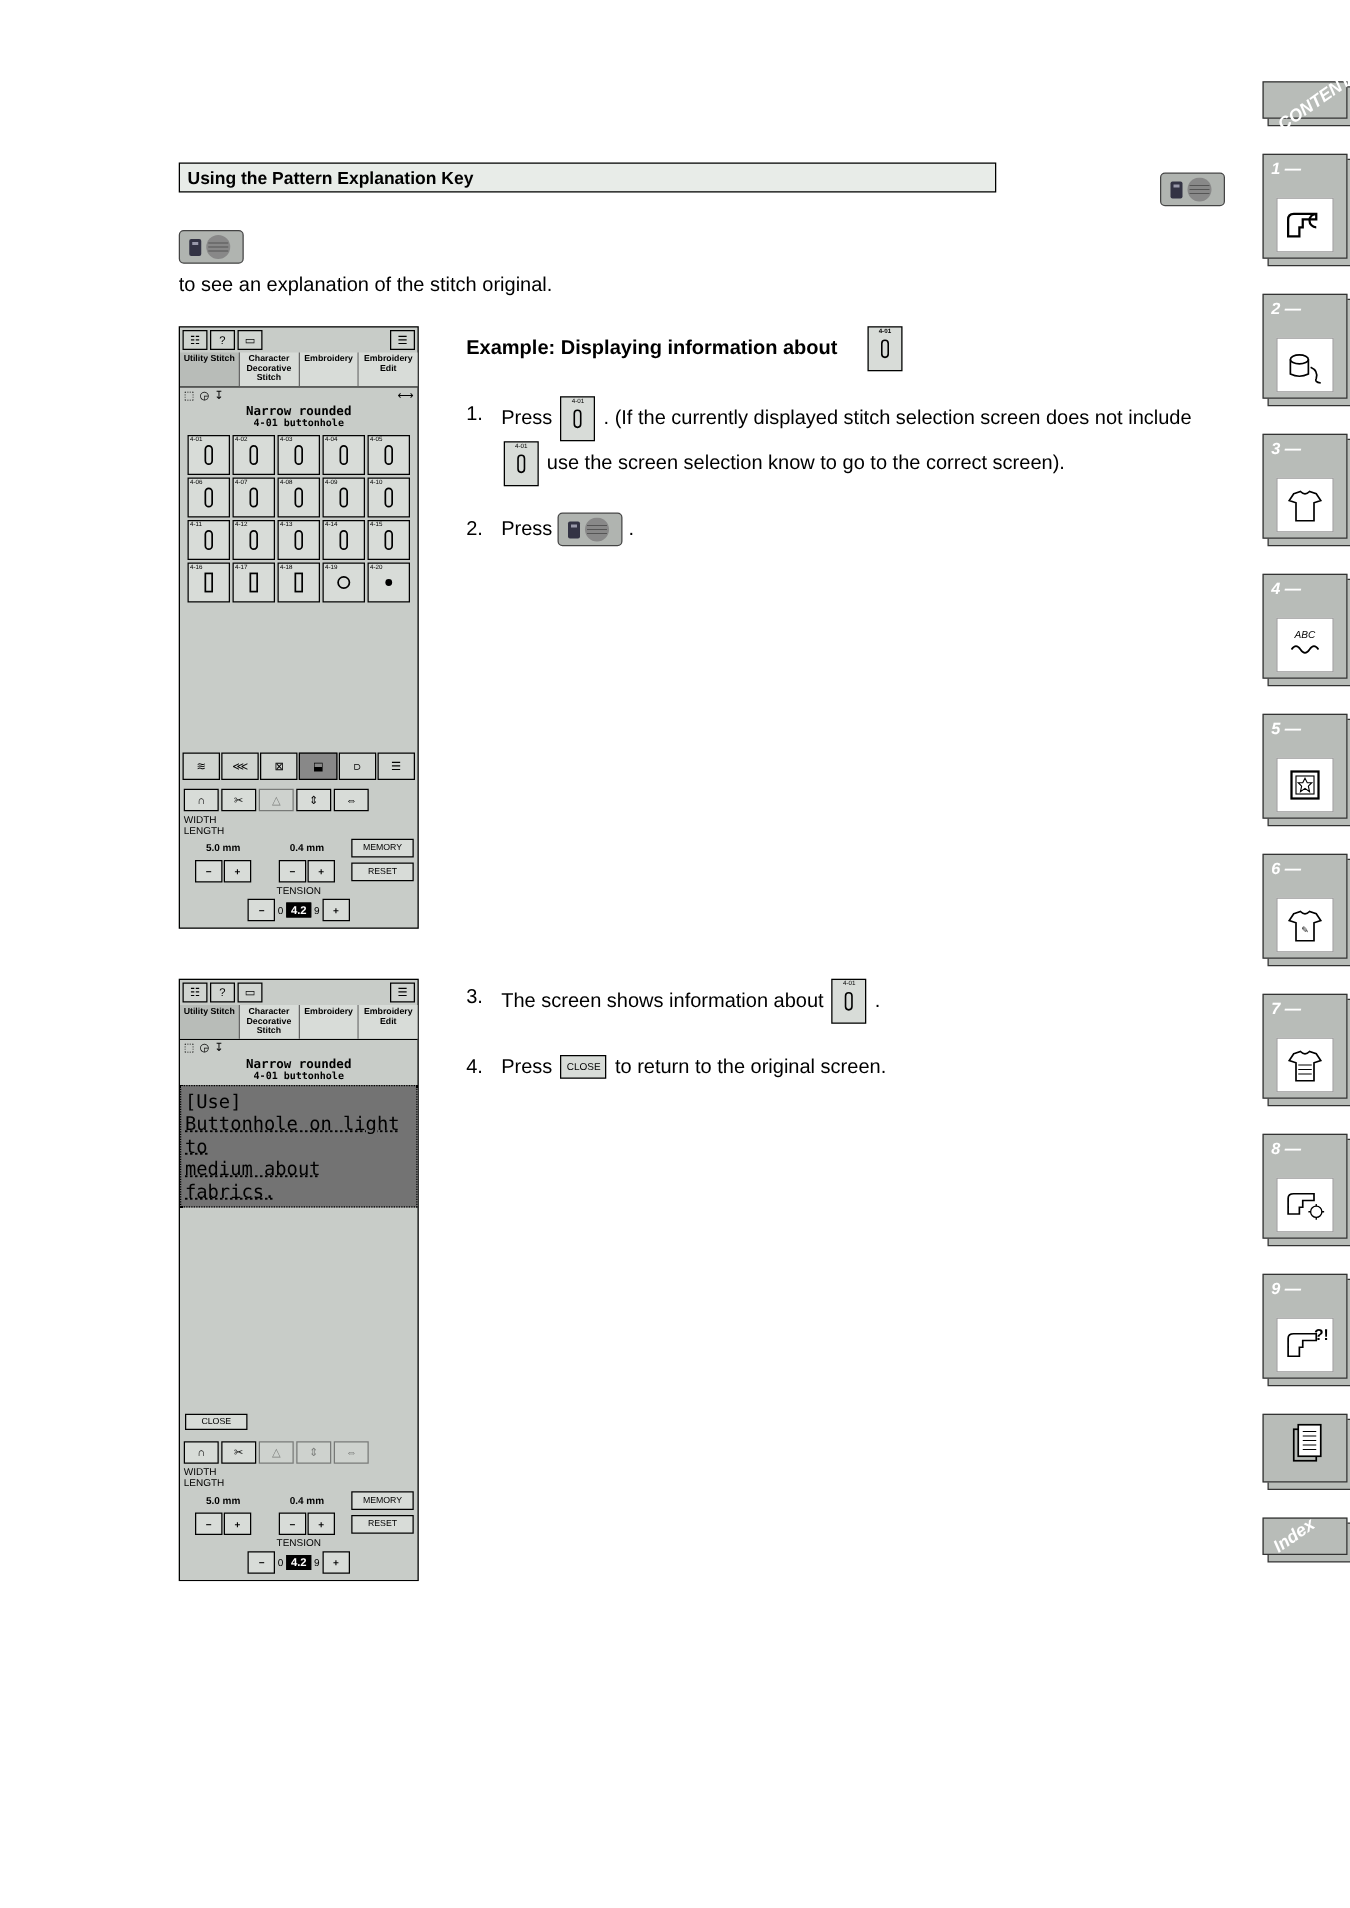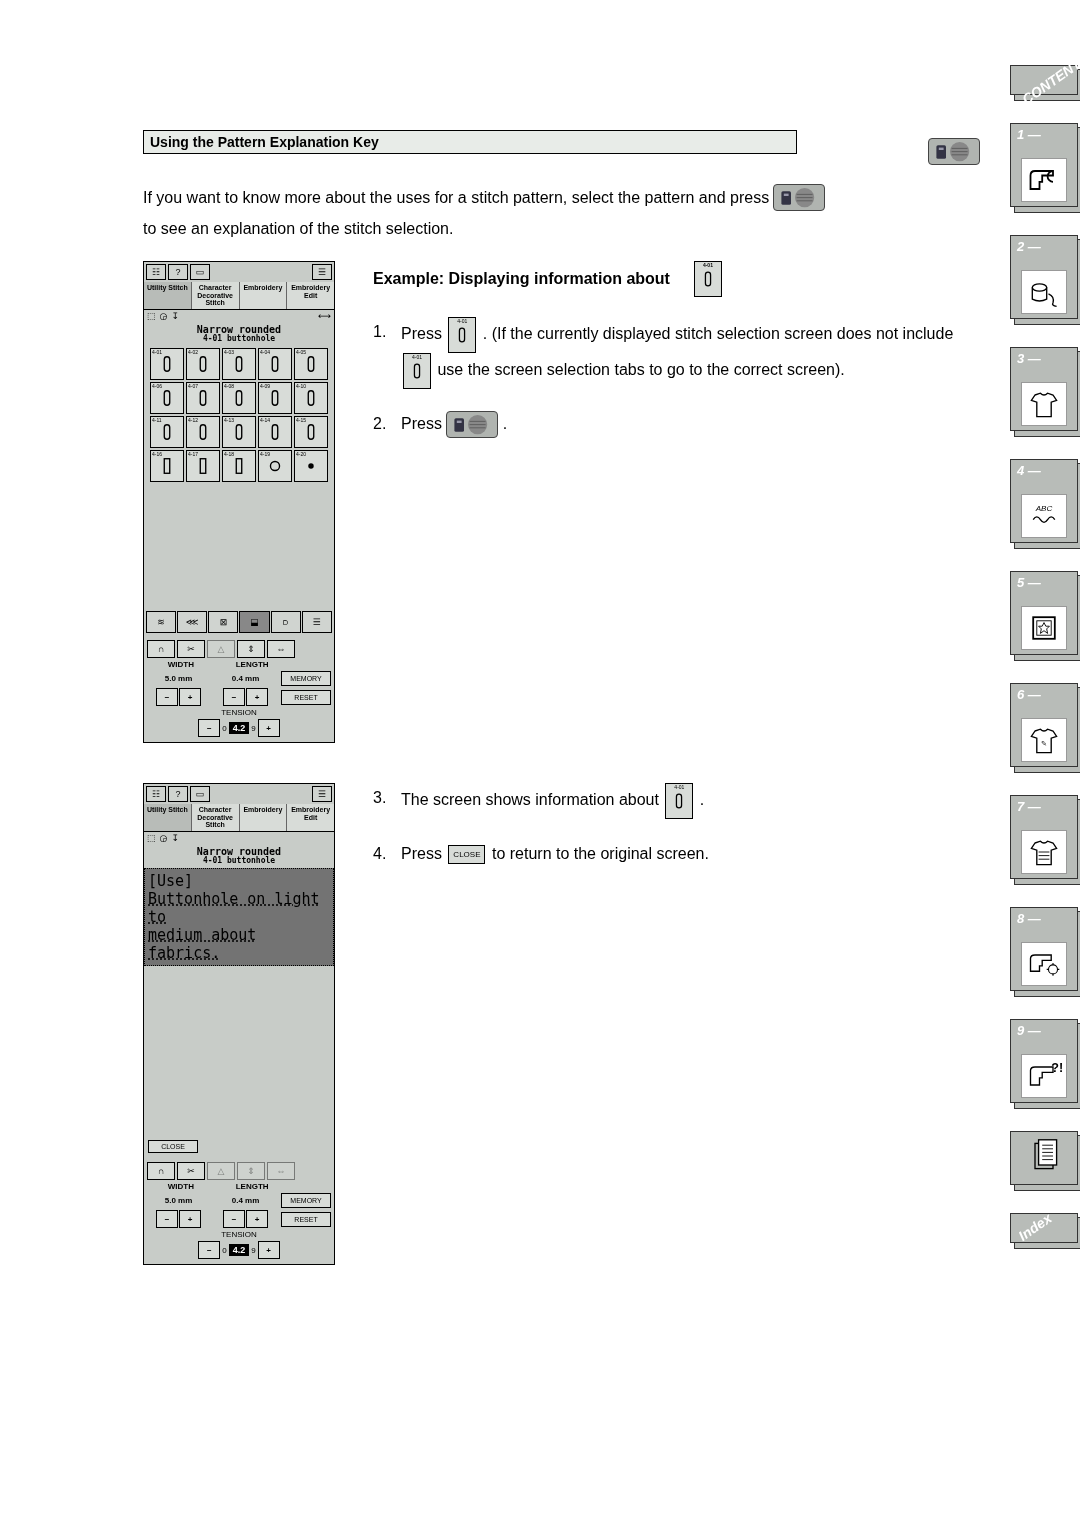--- a/index.html
+++ b/index.html
@@ -93,21 +93,21 @@
     font-size: 6px;
     position:relative;
   }
   .lcd .grid .cell .num { font-size: 5px; position:absolute; top:0; left:1px;}
   .lcd .grid .cell svg { width: 14px; height: 20px; }
   .lcd .bottom-tabs { display: grid; grid-template-columns: repeat(6,1fr); gap:1px; padding:2px; margin-top:auto;}
   .lcd .bottom-tabs .bt { border:1px solid #000; height:20px; background:#d0d4d0; display:flex; align-items:center; justify-content:center;}
   .lcd .controls { padding: 3px; font-size: 8px; }
   .lcd .btnrow { display:flex; gap:2px; margin: 2px 0; align-items:center;}
   .lcd .sq { border:1px solid #000; width:26px; height:16px; background:#d8dcd8; display:flex; align-items:center; justify-content:center; font-size:9px; }
-  .lcd .wl-row { display:flex; justify-content:space-around; font-size:8px; font-weight:bold;}
+  .lcd .wl-row { display:flex; justify-content:space-around; font-size:8px; font-weight:normal;flex-direction:column;}
   .lcd .adj-row { display:grid; grid-template-columns: 1fr 1fr 50px; gap:4px; margin:2px 0; align-items:center;}
   .lcd .pm-group { display:flex; gap:1px; justify-content:center;}
   .lcd .pm { border:1px solid #000; width:20px; height:16px; display:flex; align-items:center; justify-content:center; background:#d8dcd8; font-weight:bold;}
   .lcd .mem { border:1px solid #000; font-size:7px; text-align:center; padding:3px 2px; background:#d8dcd8;}
   .lcd .use-box { border:1px dotted #000; padding:3px; margin:0; font-family:monospace; font-size:15px; line-height:1.2; background:#737373;}
   .lcd .close-btn { border:1px solid #000; background:#d8dcd8; font-size:7px; padding:2px 6px; margin:4px; width:36px; text-align:center;}
 
   .instructions { font-size: 16px; }
   .example-head { font-weight: bold; display:flex; align-items:center; gap:22px; margin-bottom:20px;}
   .step { display:flex; gap:10px; margin-bottom: 20px; align-items:flex-start; line-height:1.9;}
@@ -262,32 +262,31 @@
       <rect x="6" y="7" width="6" height="3" fill="#99a"></rect>
       <path d="M20 12 A8 8 0 1 0 44 12 A8 8 0 1 0 20 12" fill="#888"></path>
       <path d="M22 12 L42 12 M22 8 L42 8 M22 16 L42 16" stroke="#555" stroke-width="1"></path>
     </svg>
 </div>
 
 <div class="page">
   <div class="section-title-bar">Using the Pattern Explanation Key</div>
 
   <div class="intro-row">
-    <span>If you want to know more about the uses for a stitch pattern, select the pattern and press</span>
     <span class="inline-icon-box">
       <svg viewBox="0 0 50 25">
           <rect x="3" y="4" width="12" height="17" rx="2" fill="#334"></rect>
           <rect x="6" y="7" width="6" height="3" fill="#99a"></rect>
           <path d="M20 12 A8 8 0 1 0 44 12 A8 8 0 1 0 20 12" fill="#888"></path>
           <path d="M22 12 L42 12 M22 8 L42 8 M22 16 L42 16" stroke="#555" stroke-width="1"></path>
         </svg>
     </span>
   </div>
   <div class="intro-row">
-    <span>to see an explanation of the stitch selection.</span>
+    <span>to see an explanation of the stitch original.</span>
   </div>
 
   <div class="main-grid">
     <div class="lcd" style="height:480px;">
       <div class="topicons">
         <span class="cell">☷</span>
         <span class="cell">?</span>
         <span class="cell">▭</span>
         <span class="cell" style="margin-left:auto;">☰</span>
       </div>
@@ -503,21 +502,21 @@
                 <rect x="4" y="3" width="6" height="16" rx="3" fill="none" stroke="#000" stroke-width="1.5"></rect>
               </svg>
             </span>
           <span>. (If the currently displayed stitch selection screen does not include</span>
           <span class="mini-key">
               <span class="t">4-01</span>
               <svg viewBox="0 0 14 22">
                 <rect x="4" y="3" width="6" height="16" rx="3" fill="none" stroke="#000" stroke-width="1.5"></rect>
               </svg>
             </span>
-          <span>use the screen selection tabs to go to the correct screen).</span>
+          <span>use the screen selection know to go to the correct screen).</span>
         </span>
       </div>
 
       <div class="step">
         <span class="num">2.</span>
         <span class="body">
           <span>Press</span>
           <span class="inline-icon-box">
             <svg viewBox="0 0 50 25">
                 <rect x="3" y="4" width="12" height="17" rx="2" fill="#334"></rect>

